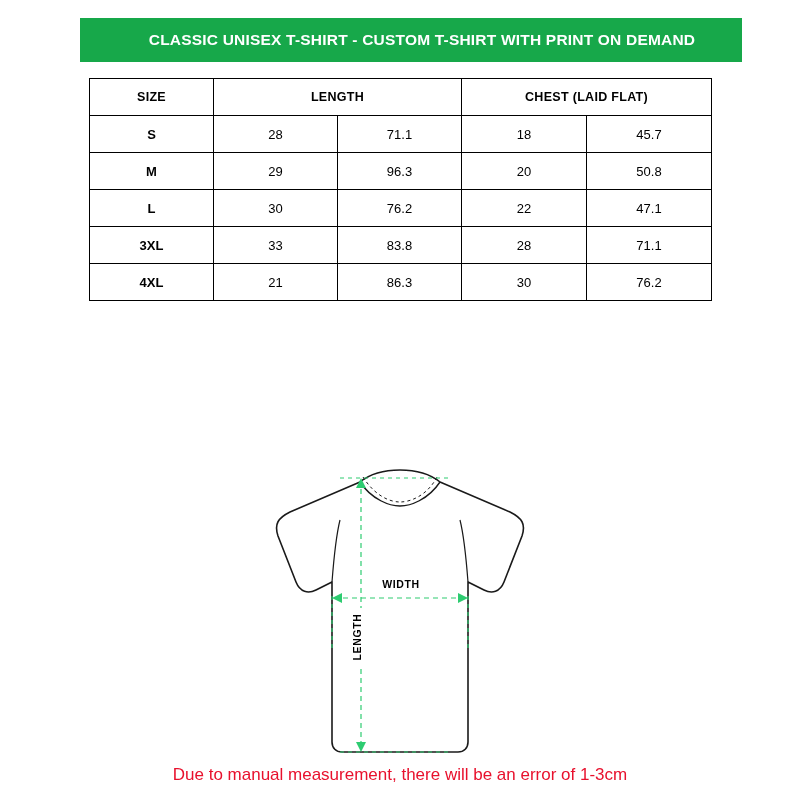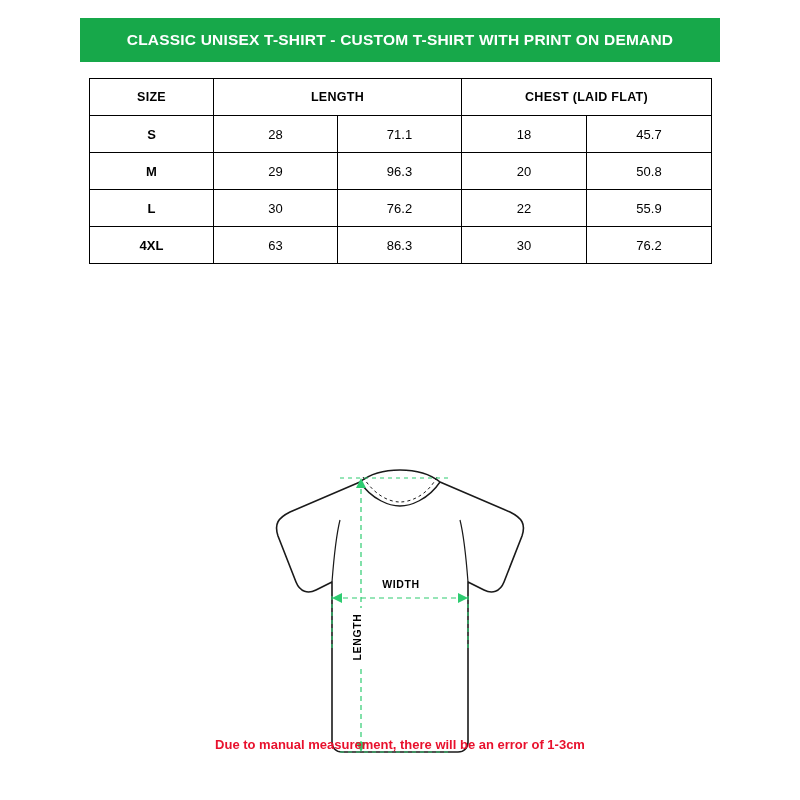--- a/index.html
+++ b/index.html
@@ -25,20 +25,21 @@
   .header-banner {
     position: absolute;
     left: 80px;
     top: 18px;
     width: 640px;
     height: 44px;
     background: #17a84a;
     display: flex;
     align-items: center;
     justify-content: center;
+    padding-left: 22px;
   }
   .header-banner .title {
     color: #ffffff;
     font-size: 15.5px;
     font-weight: bold;
     letter-spacing: 0.2px;
     text-align: center;
     white-space: nowrap;
   }
 
@@ -106,26 +107,26 @@
     font-weight: bold;
     letter-spacing: 0.6px;
     fill: #000000;
     font-family: "Liberation Sans", sans-serif;
   }
 
   
   .footer-note {
     position: absolute;
     left: 0;
-    top: 737px;
+    top: 765px;
     width: 800px;
     text-align: center;
     color: #e8112d;
-    font-size: 13px;
-    font-weight: bold;
+    font-size: 17px;
+    font-weight: normal;
   }
 </style>
 </head>
 <body>
 
 <div class="page">
 
   <div class="header-banner">
     <div class="title">CLASSIC UNISEX T-SHIRT - CUSTOM T-SHIRT WITH PRINT ON DEMAND</div>
   </div>
@@ -159,25 +160,32 @@
           <td class="num">29</td>
           <td class="num">96.3</td>
           <td class="num">20</td>
           <td class="num">50.8</td>
         </tr>
         <tr>
           <td class="size-cell">L</td>
           <td class="num">30</td>
           <td class="num">76.2</td>
           <td class="num">22</td>
-          <td class="num">55.9</td>
+          <td class="num">47.1</td>
+        </tr>
+        <tr>
+          <td class="size-cell">3XL</td>
+          <td class="num">33</td>
+          <td class="num">83.8</td>
+          <td class="num">28</td>
+          <td class="num">71.1</td>
         </tr>
         <tr>
           <td class="size-cell">4XL</td>
-          <td class="num">63</td>
+          <td class="num">21</td>
           <td class="num">86.3</td>
           <td class="num">30</td>
           <td class="num">76.2</td>
         </tr>
       </tbody>
     </table>
   </div>
 
   <div class="diagram">
     <svg width="340" height="320" viewBox="0 0 340 320" xmlns="http://www.w3.org/2000/svg">

